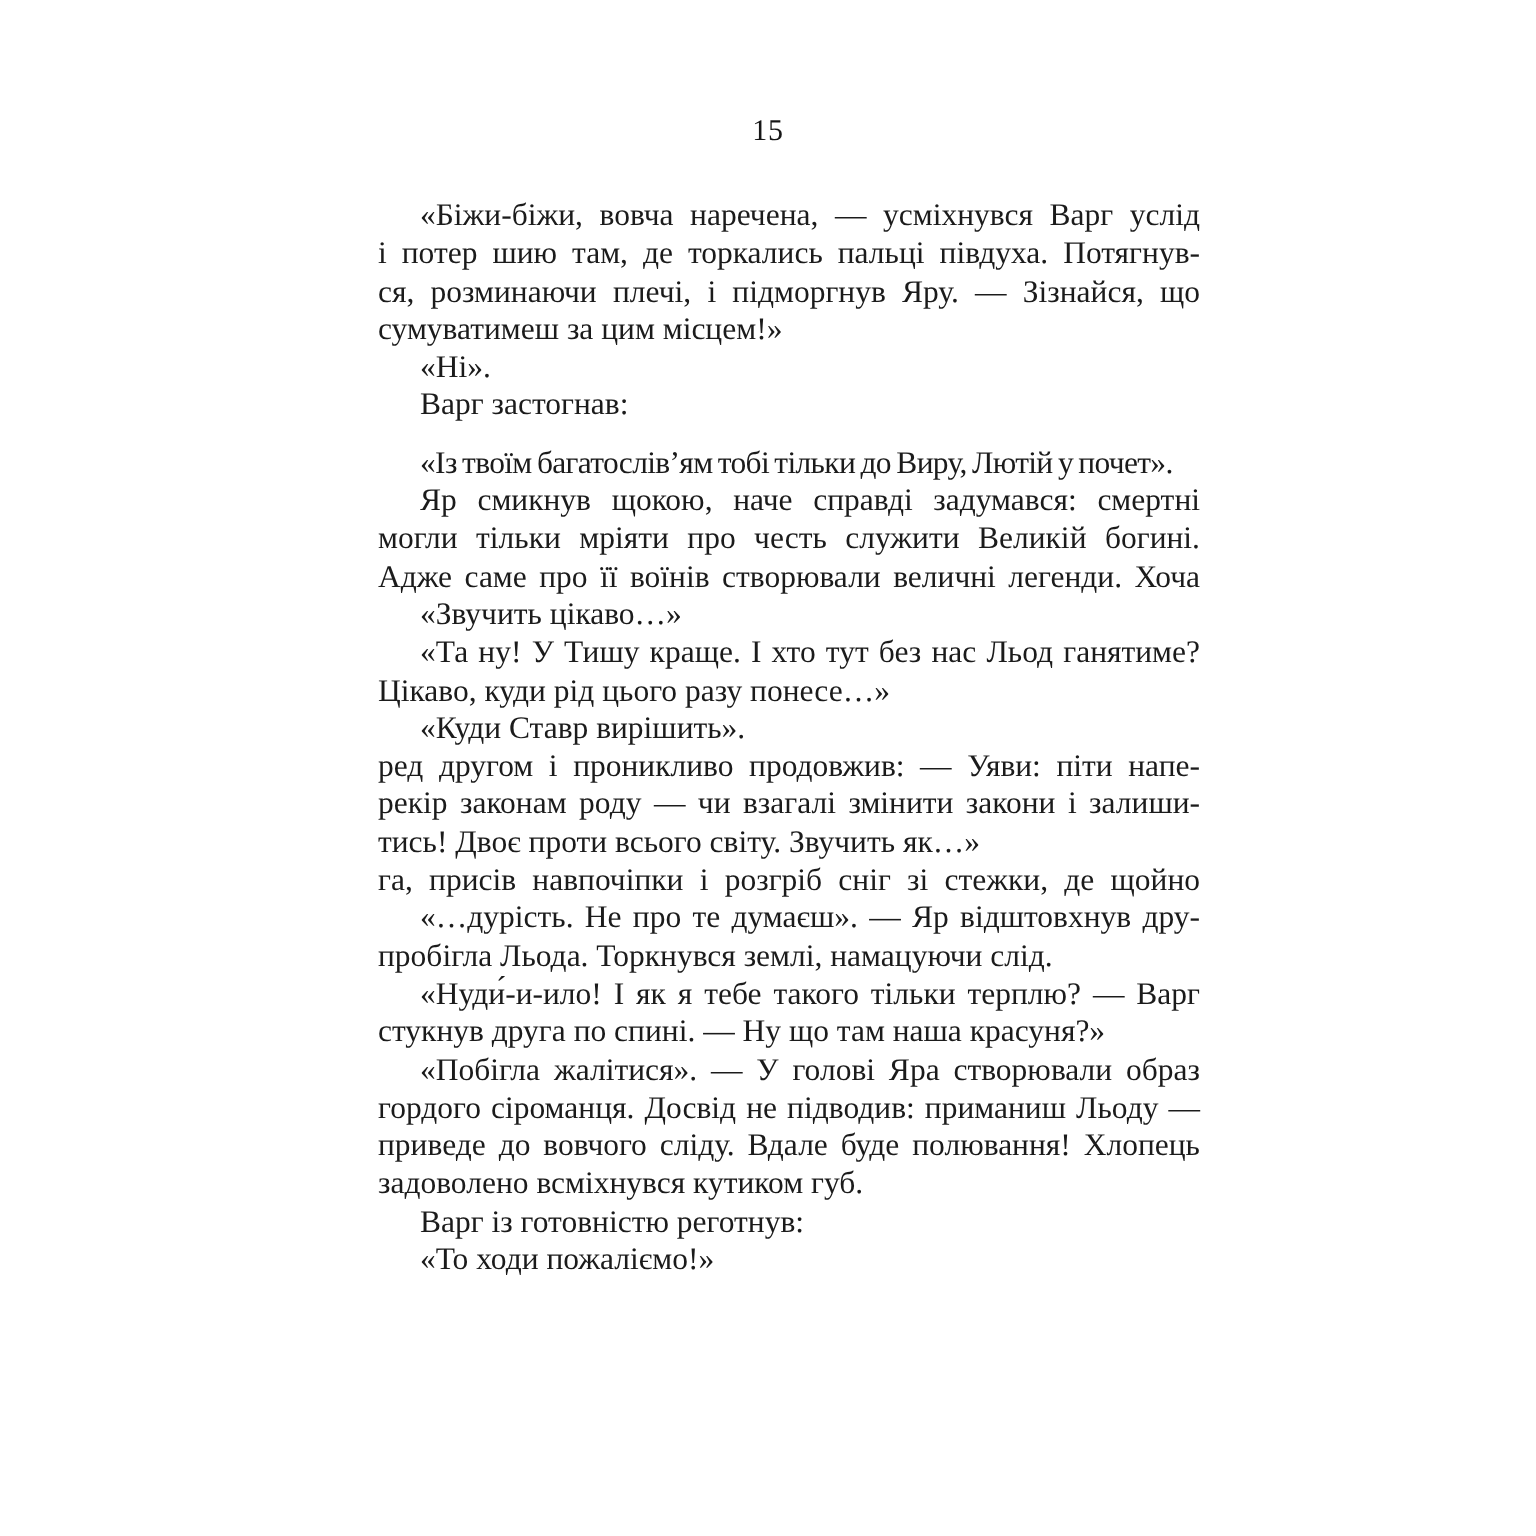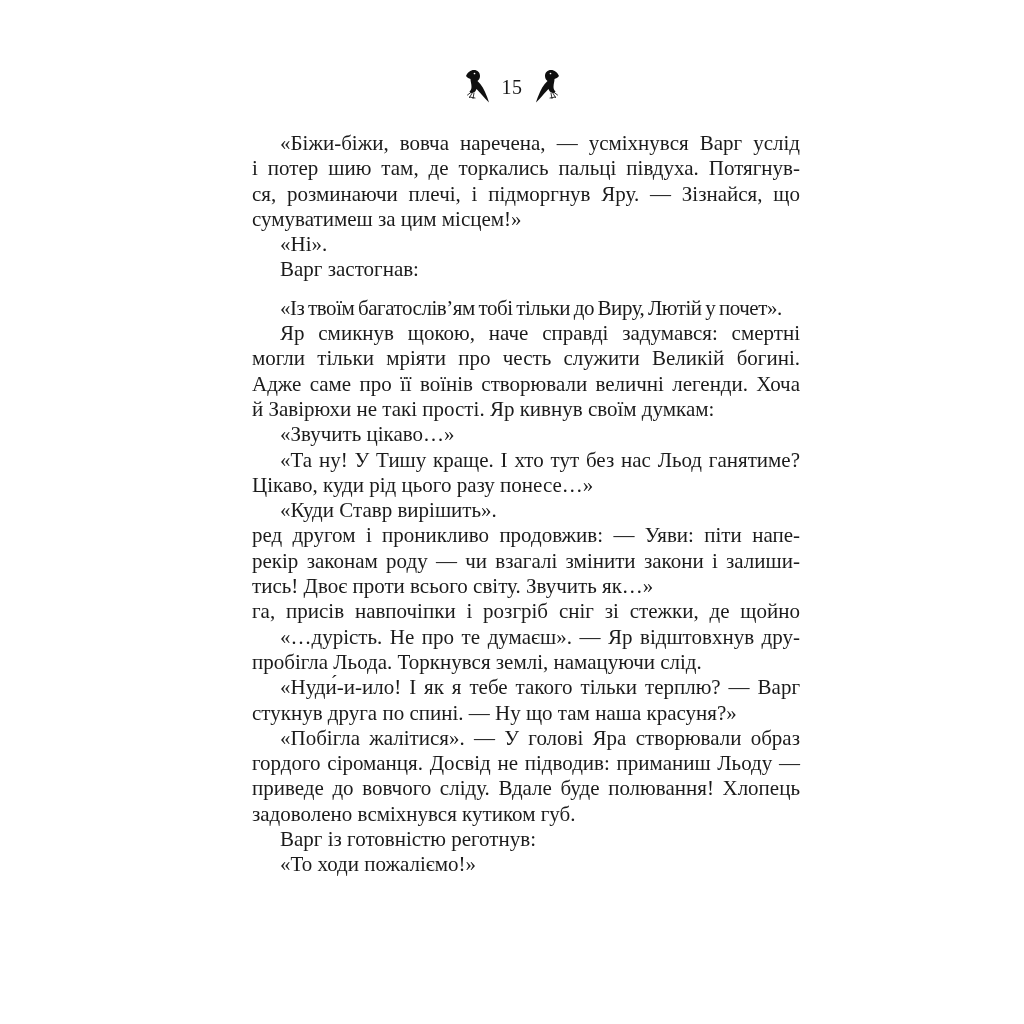--- a/index.html
+++ b/index.html
@@ -19,20 +19,21 @@
   .header {
     position: absolute;
     left: 0;
     right: 0;
     top: 66px;
     height: 40px;
     display: flex;
     justify-content: center;
     align-items: center;
     gap: 11px;
+    flex-direction: column;
   }
   .raven {
     width: 25px;
     height: 36px;
     display: block;
   }
   .raven.mirrored {
     transform: scaleX(-1);
   }
   .page-number {
@@ -140,21 +141,20 @@
       <p class="para">
         <span class="line first last">Варг застогнав:</span>
       </p>
       <p class="para">
         <span class="line first last tight">«Із твоїм багатослів’ям тобі тільки до Виру, Лютій у почет».</span>
       </p>
       <p class="para">
         <span class="line first">Яр смикнув щокою, наче справді задумався: смертні</span>
         <span class="line">могли тільки мріяти про честь служити Великій богині.</span>
         <span class="line">Адже саме про її воїнів створювали величні легенди. Хоча</span>
-        <span class="line last">й Завірюхи не такі прості. Яр кивнув своїм думкам:</span>
       </p>
       <p class="para">
         <span class="line first last">«Звучить цікаво…»</span>
       </p>
       <p class="para">
         <span class="line first">«Та ну! У Тишу краще. І хто тут без нас Льод ганятиме?</span>
         <span class="line last">Цікаво, куди рід цього разу понесе…»</span>
       </p>
       <p class="para">
         <span class="line first last">«Куди Ставр вирішить».</span>

